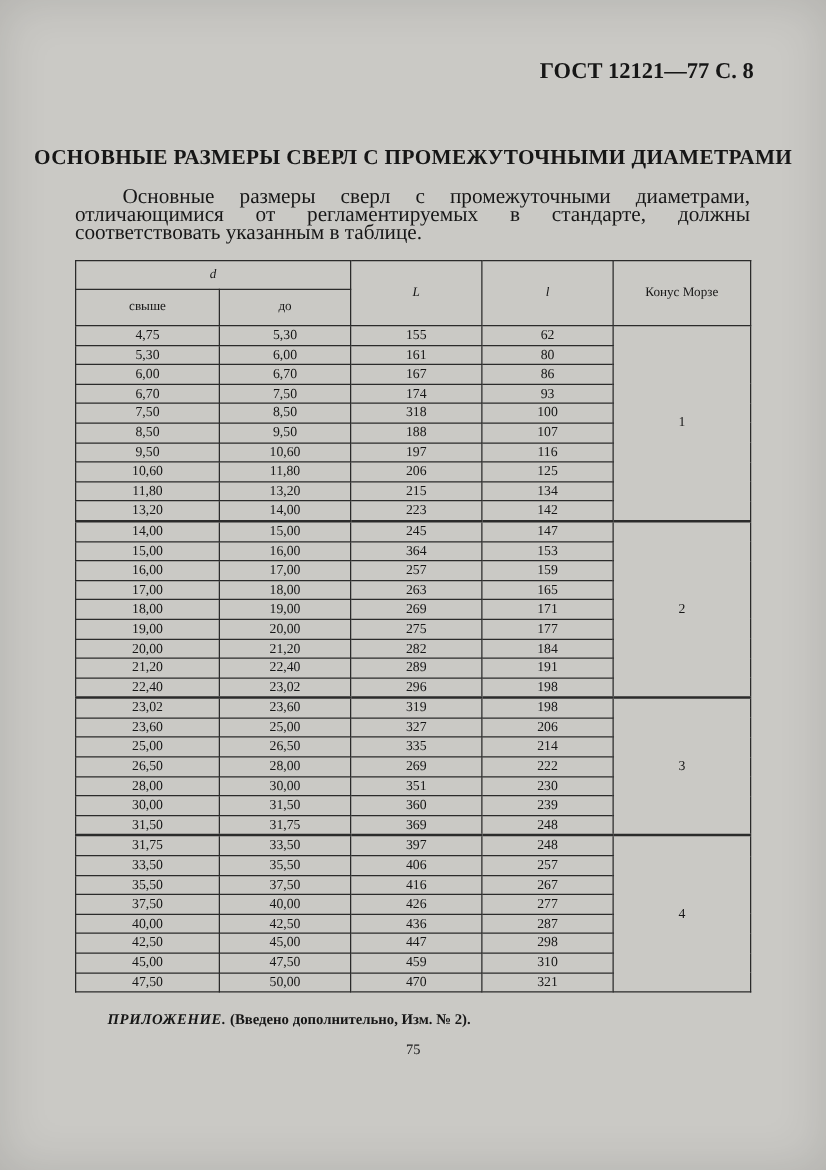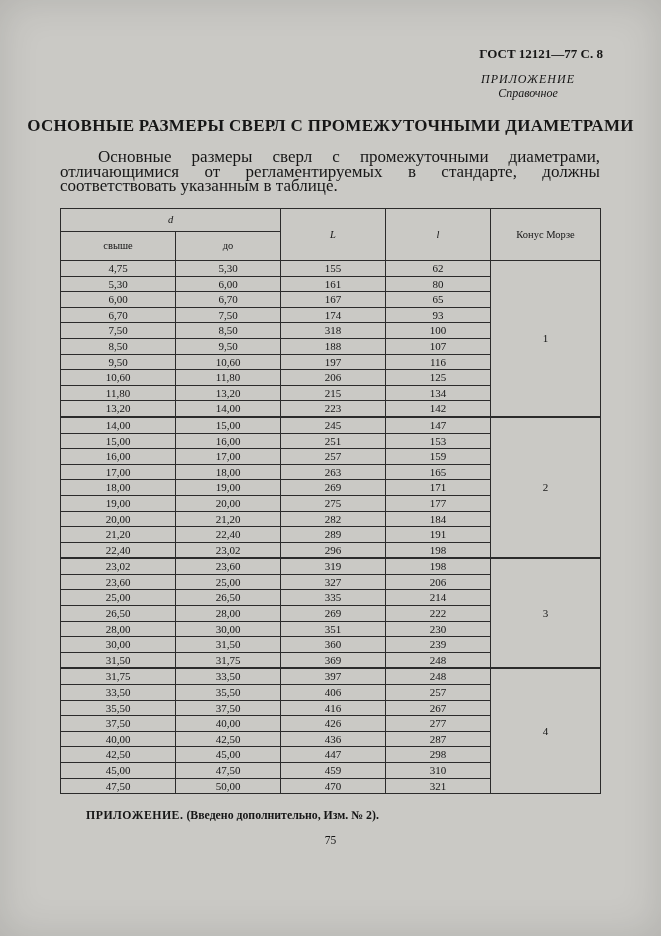--- a/index.html
+++ b/index.html
@@ -6,21 +6,21 @@
   body{background:#b9b8b4;}
   .sheet{
     width:661px;height:936px;position:relative;
     background:#cac9c5;color:#161616;
     font-family:"Liberation Serif", serif;
     box-shadow:inset 0 0 40px rgba(0,0,0,0.12);
     overflow:hidden;
   }
   .header-right{
     position:absolute;top:46px;right:58px;
-    font-weight:bold;font-size:13px;
+    font-weight:bold;font-size:18px;
   }
   .annex-block{
     position:absolute;top:72px;right:86px;text-align:center;
     font-style:italic;font-size:12px;line-height:14px;
   }
   .annex-block .annex-label{letter-spacing:1px;}
   .doc-title{
     position:absolute;top:116px;left:0;width:100%;
     text-align:center;font-weight:bold;font-size:17px;letter-spacing:0.3px;
   }
@@ -51,38 +51,34 @@
   table.dims col.c5{width:110px;}
   table.dims thead th{font-size:10.5px;}
   table.dims thead tr.h1 th{height:22px;line-height:22px;}
   table.dims thead tr.h2 th{height:28px;line-height:28px;}
   .math{font-style:italic;font-family:"Liberation Serif", serif;}
   table.dims tr.group-start td{border-top:2px solid #2b2b2b;}
   table.dims td.konus-cell{font-size:11px;}
   .footer-note{
     position:absolute;top:808px;left:86px;width:520px;font-size:11.8px;
   }
-  .footer-note .fi{font-weight:bold;letter-spacing:0.5px;}
+  .footer-note .fi{font-style:italic;font-weight:bold;letter-spacing:0.5px;}
   .footer-note .fb{font-weight:bold;}
   .page-number{
     position:absolute;top:834px;left:0;width:100%;
     text-align:center;font-size:11.5px;
   }
 </style>
 </head>
 <body>
 
 <div class="sheet">
 
   <div class="header-right">ГОСТ 12121—77 С. 8</div>
 
-  <div class="annex-block">
-    <div class="annex-label">ПРИЛОЖЕНИЕ</div>
-    <div class="annex-sub">Справочное</div>
-  </div>
 
   <div class="doc-title">ОСНОВНЫЕ РАЗМЕРЫ СВЕРЛ С ПРОМЕЖУТОЧНЫМИ ДИАМЕТРАМИ</div>
 
   <div class="intro">Основные размеры сверл с промежуточными диаметрами, отличающимися от регламентируемых в стандарте, должны соответствовать указанным в таблице.</div>
 
 
   <table class="dims">
     <colgroup>
       <col class="c1">
         <col class="c2">
@@ -113,21 +109,21 @@
         <tr>
           <td>5,30</td>
           <td>6,00</td>
           <td>161</td>
           <td>80</td>
         </tr>
         <tr>
           <td>6,00</td>
           <td>6,70</td>
           <td>167</td>
-          <td>65</td>
+          <td>86</td>
         </tr>
         <tr>
           <td>6,70</td>
           <td>7,50</td>
           <td>174</td>
           <td>93</td>
         </tr>
         <tr>
           <td>7,50</td>
           <td>8,50</td>
@@ -167,21 +163,21 @@
         <tr class="group-start">
           <td>14,00</td>
           <td>15,00</td>
           <td>245</td>
           <td>147</td>
           <td rowspan="9" class="konus-cell">2</td>
         </tr>
         <tr>
           <td>15,00</td>
           <td>16,00</td>
-          <td>251</td>
+          <td>364</td>
           <td>153</td>
         </tr>
         <tr>
           <td>16,00</td>
           <td>17,00</td>
           <td>257</td>
           <td>159</td>
         </tr>
         <tr>
           <td>17,00</td>

